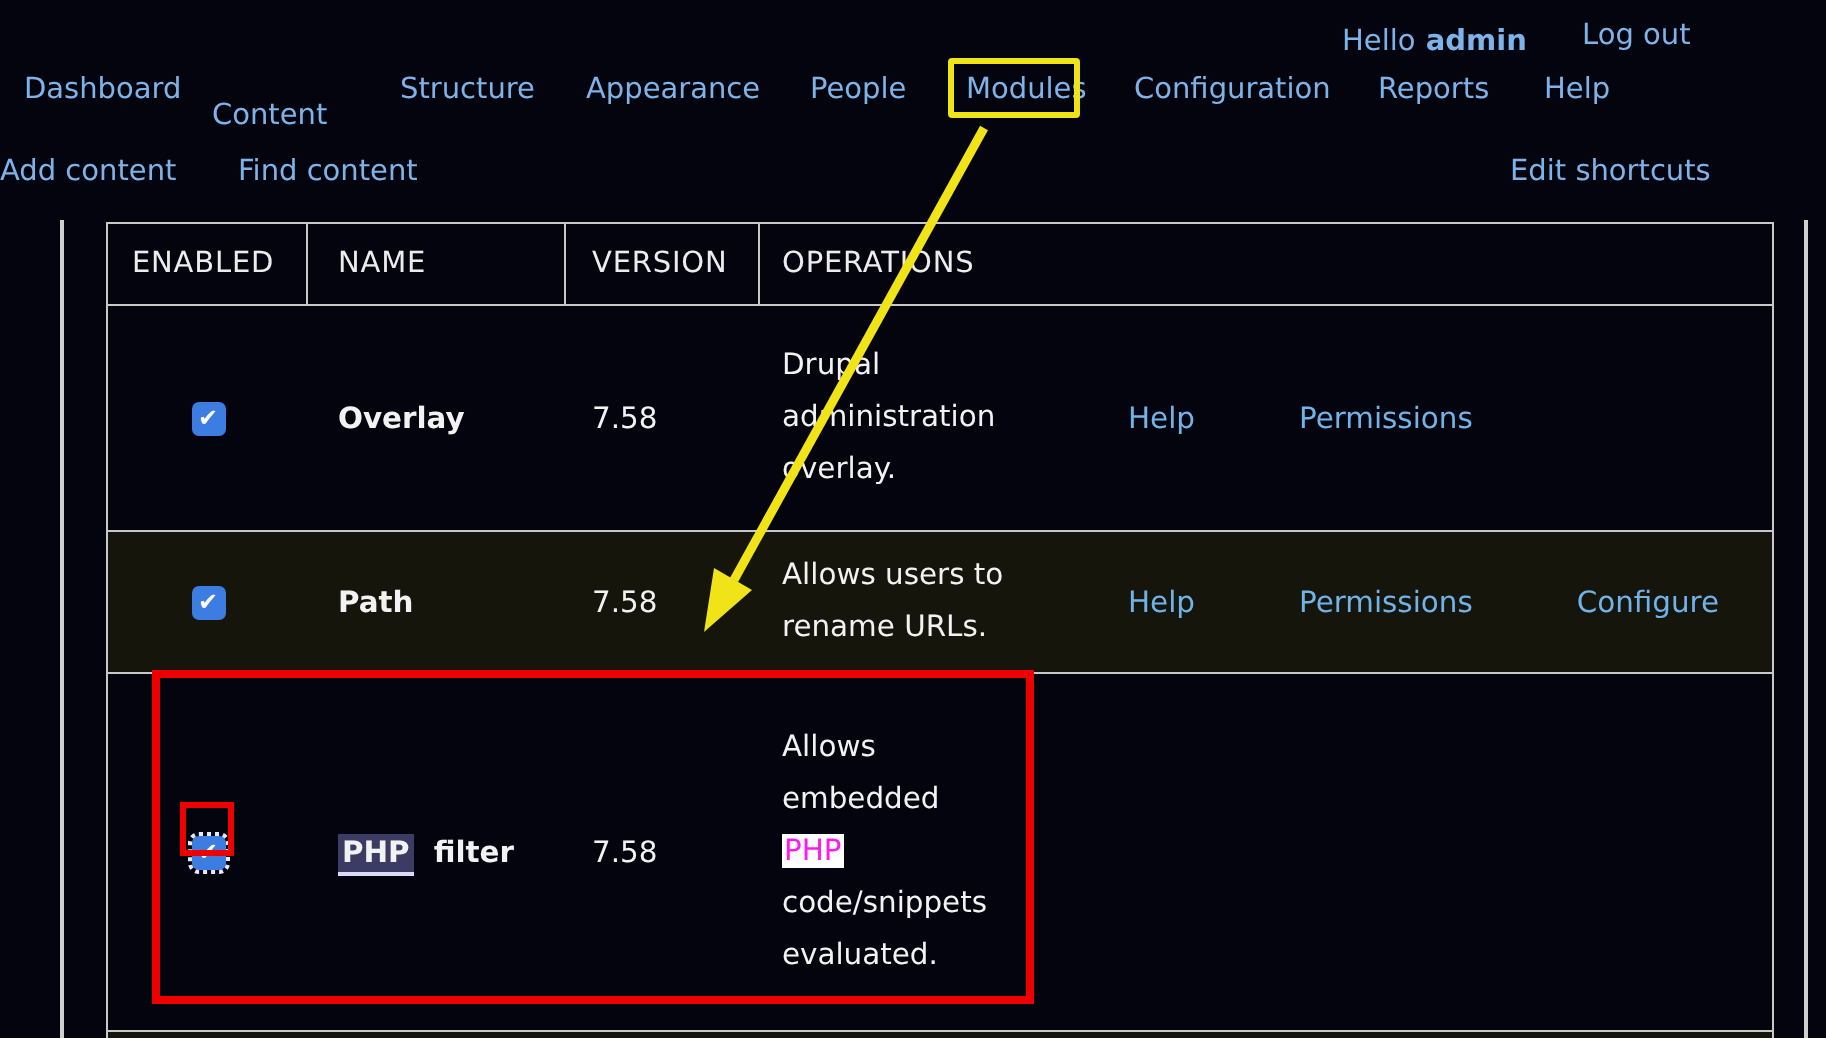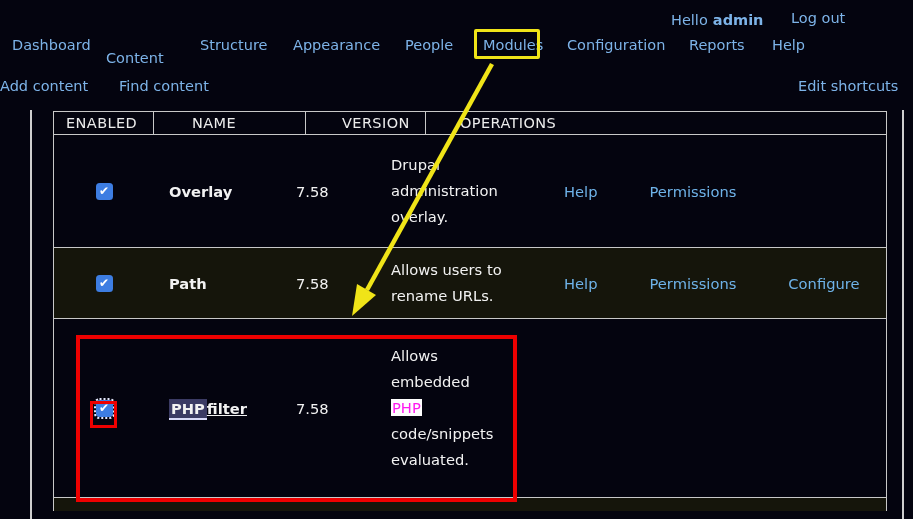--- a/index.html
+++ b/index.html
@@ -15,21 +15,21 @@
   .navlink { color:#7db3e8; font-size:14.5px; text-decoration:none; cursor:pointer; white-space:nowrap; }
   .bold { font-weight:bold; }
   
   .side-border { position:absolute; top:110px; width:2px; height:409px; background:#cfcfcf; }
   
   .mod-table {
     position:absolute; left:53px; top:111px; width:834px;
     border-left:1px solid #c8c8c8; border-right:1px solid #c8c8c8;
     font-size:14.7px;
   }
-  .thead { display:flex; border-top:1px solid #c8c8c8; border-bottom:1px solid #c8c8c8; height:24px;gap:23px; }
+  .thead { display:flex; border-top:1px solid #c8c8c8; border-bottom:1px solid #c8c8c8; height:42px; }
   .th {
     color:#ececec; font-size:14.5px; letter-spacing:0.4px;
     display:flex; align-items:center;
     border-right:1px solid #c8c8c8;
   }
   .th:last-child { border-right:none; }
   .row { display:flex; border-bottom:1px solid #c8c8c8; align-items:center; }
   .row-olive { background:#15150b; }
   .c-enabled { width:100px; display:flex; justify-content:center; }
   .c-name    { width:129px; padding-left:15px; font-weight:bold; }
@@ -39,21 +39,21 @@
   .th.c-enabled { justify-content:flex-start; padding-left:12px; }
   .th.c-name, .th.c-version, .th.c-desc, .th.c-ops { font-weight:normal; }
   .oplink { color:#6fb3e9; cursor:pointer; white-space:nowrap; }
   .checkbox {
     width:17px; height:17px; background:#3d7de2; border-radius:3.5px;
     display:flex; align-items:center; justify-content:center;
     color:#fff; font-size:12px; font-weight:bold; cursor:pointer;
   }
   .checkbox-focused { outline:2px dotted #e6eaff; outline-offset:0px; }
   .hl-name { background:#3b3b64; padding:1px 2px; border-bottom:2px solid #d8daf8; }
-  .name-rest { margin-left:0;text-decoration:underline; }
+  .name-rest { margin-left:10px; }
   .hl-desc { background:#ffffff; color:#ff1af0; padding:0 1px; }
   .desc-line { display:block; }
   
   .ann-yellow-box { position:absolute; left:474px; top:29px; width:66px; height:30px; border:3px solid #f0e418; border-radius:2px; pointer-events:none; }
   .ann-red-row-box { position:absolute; left:76px; top:335px; width:441px; height:167px; border:4px solid #ee0000; pointer-events:none; }
   .ann-red-cb-box { position:absolute; left:90px; top:401px; width:27px; height:27px; border:3px solid #ee0000; pointer-events:none; }
   .ann-arrow { position:absolute; left:0; top:0; pointer-events:none; }
 </style>
 </head>
 <body>
@@ -69,21 +69,21 @@
 <span class="abs navlink" style="left:200px; top:37px;">Structure</span>
 <span class="abs navlink" style="left:293px; top:37px;">Appearance</span>
 <span class="abs navlink" style="left:405px; top:37px;">People</span>
 <span class="abs navlink" style="left:483px; top:37px;">Modules</span>
 <span class="abs navlink" style="left:567px; top:37px;">Configuration</span>
 <span class="abs navlink" style="left:689px; top:37px;">Reports</span>
 <span class="abs navlink" style="left:772px; top:37px;">Help</span>
 
 <span class="abs navlink" style="left:0;  top:78px;">Add content</span>
 <span class="abs navlink" style="left:119px; top:78px;">Find content</span>
-<span class="abs navlink" style="left:798px; top:78px;">Edit shortcuts</span>
+<span class="abs navlink" style="left:755px; top:78px;">Edit shortcuts</span>
 
 <div class="side-border" style="left:30px;"></div>
 <div class="side-border" style="left:902px;"></div>
 
 <div class="mod-table">
   <div class="thead">
     <div class="th c-enabled">ENABLED</div>
     <div class="th c-name">NAME</div>
     <div class="th c-version">VERSION</div>
     <div class="th c-desc">OPERATIONS</div>

